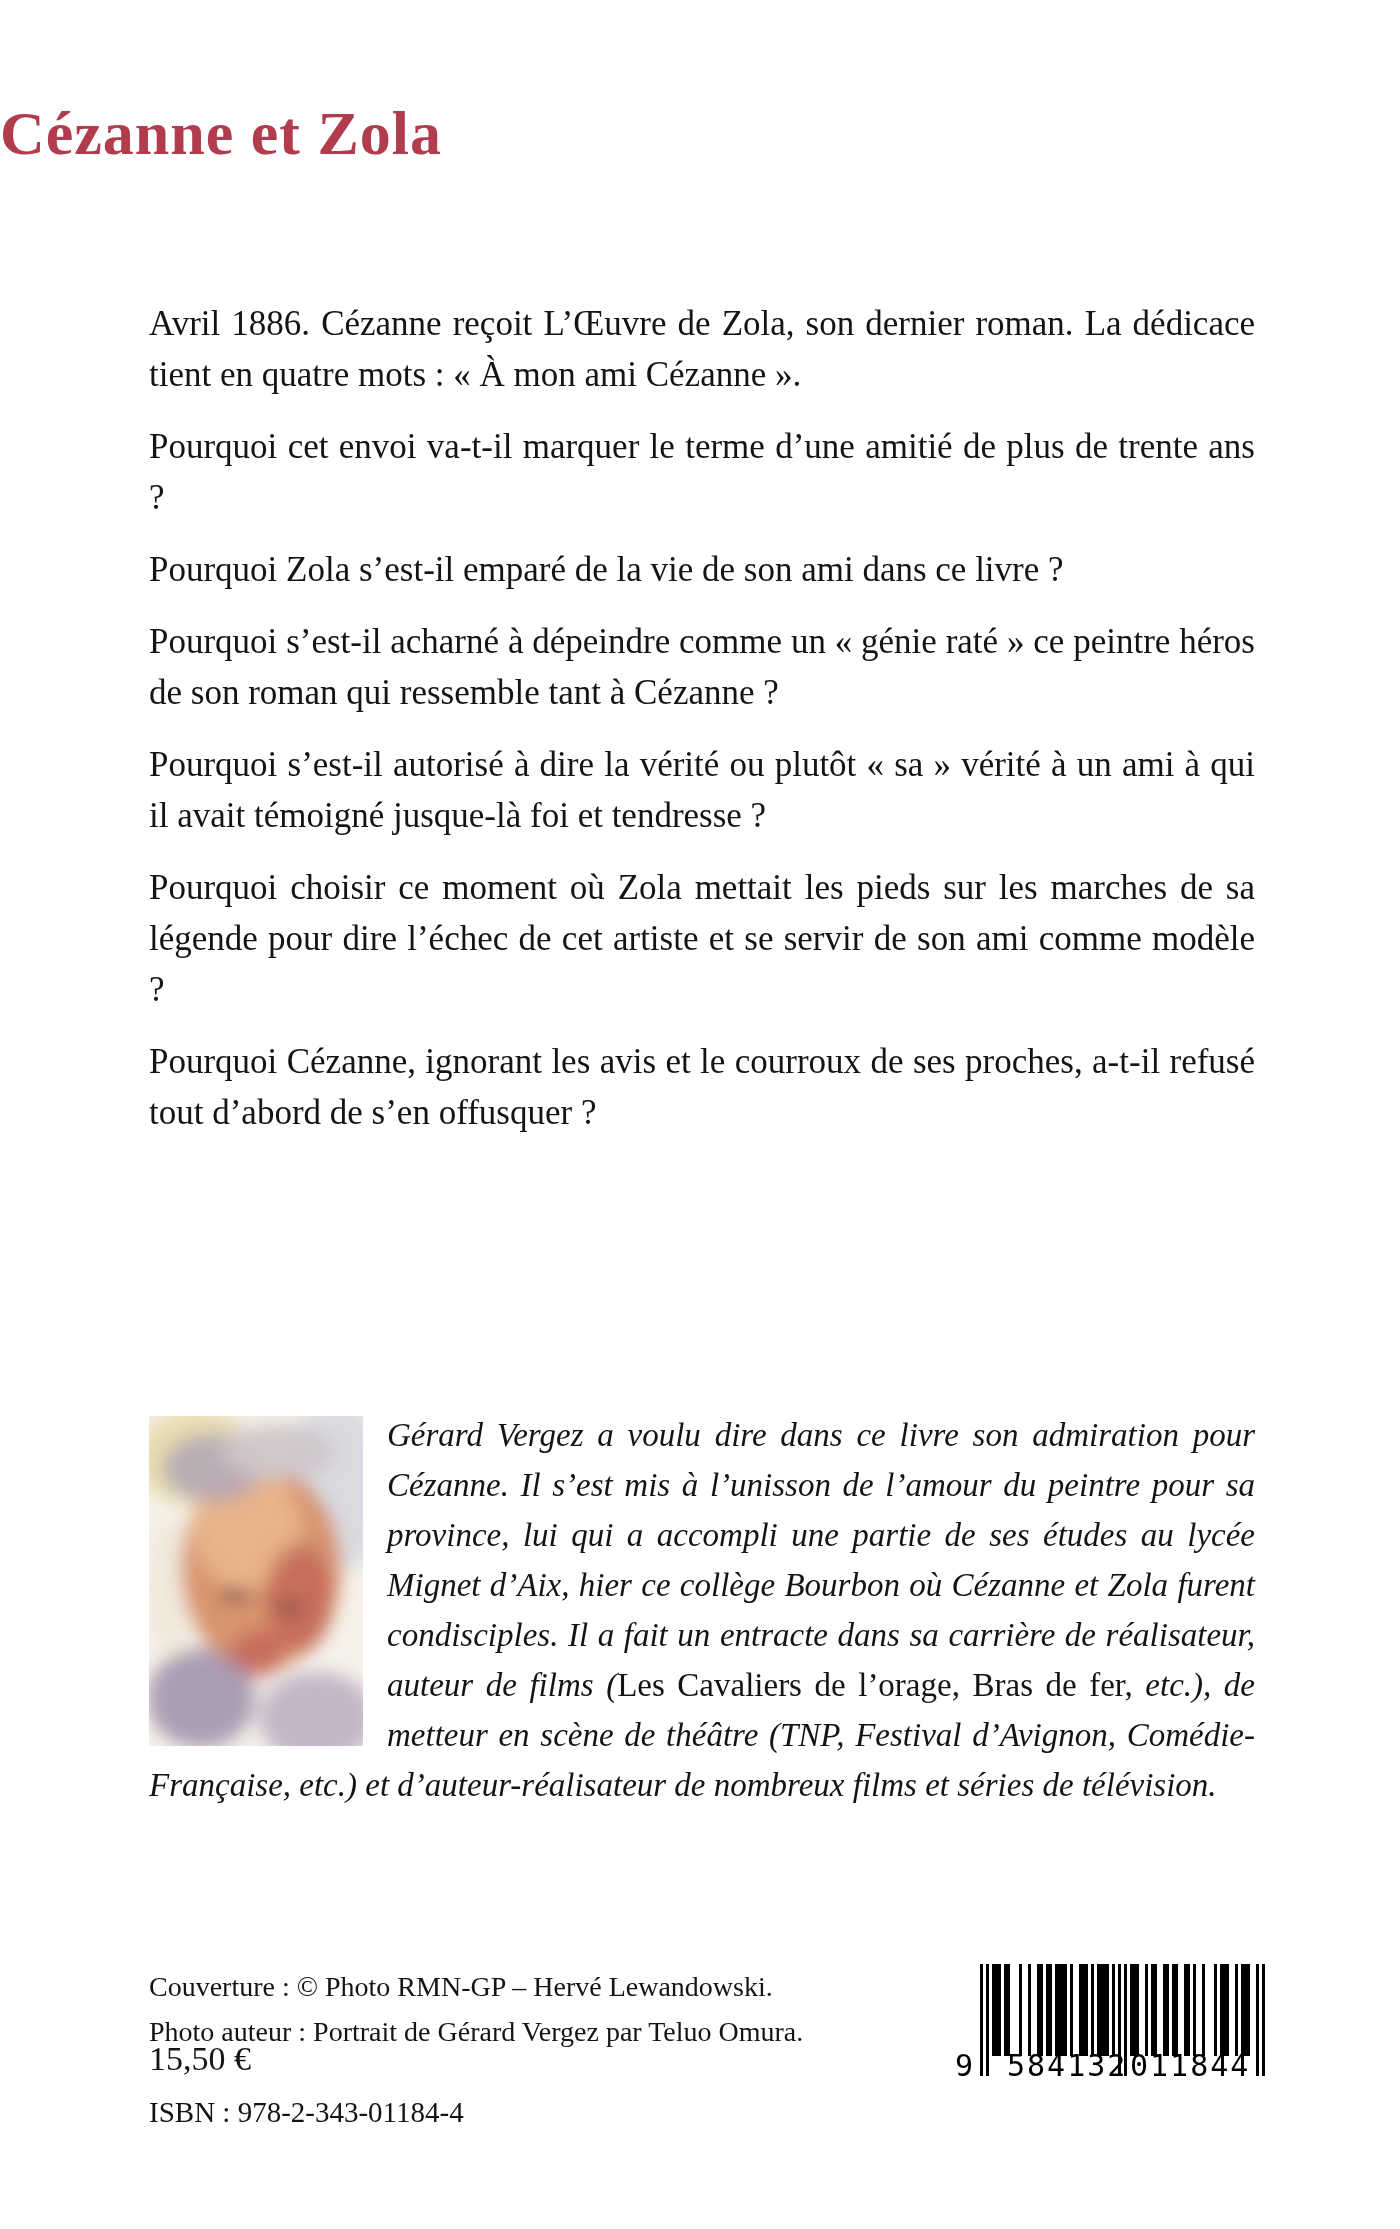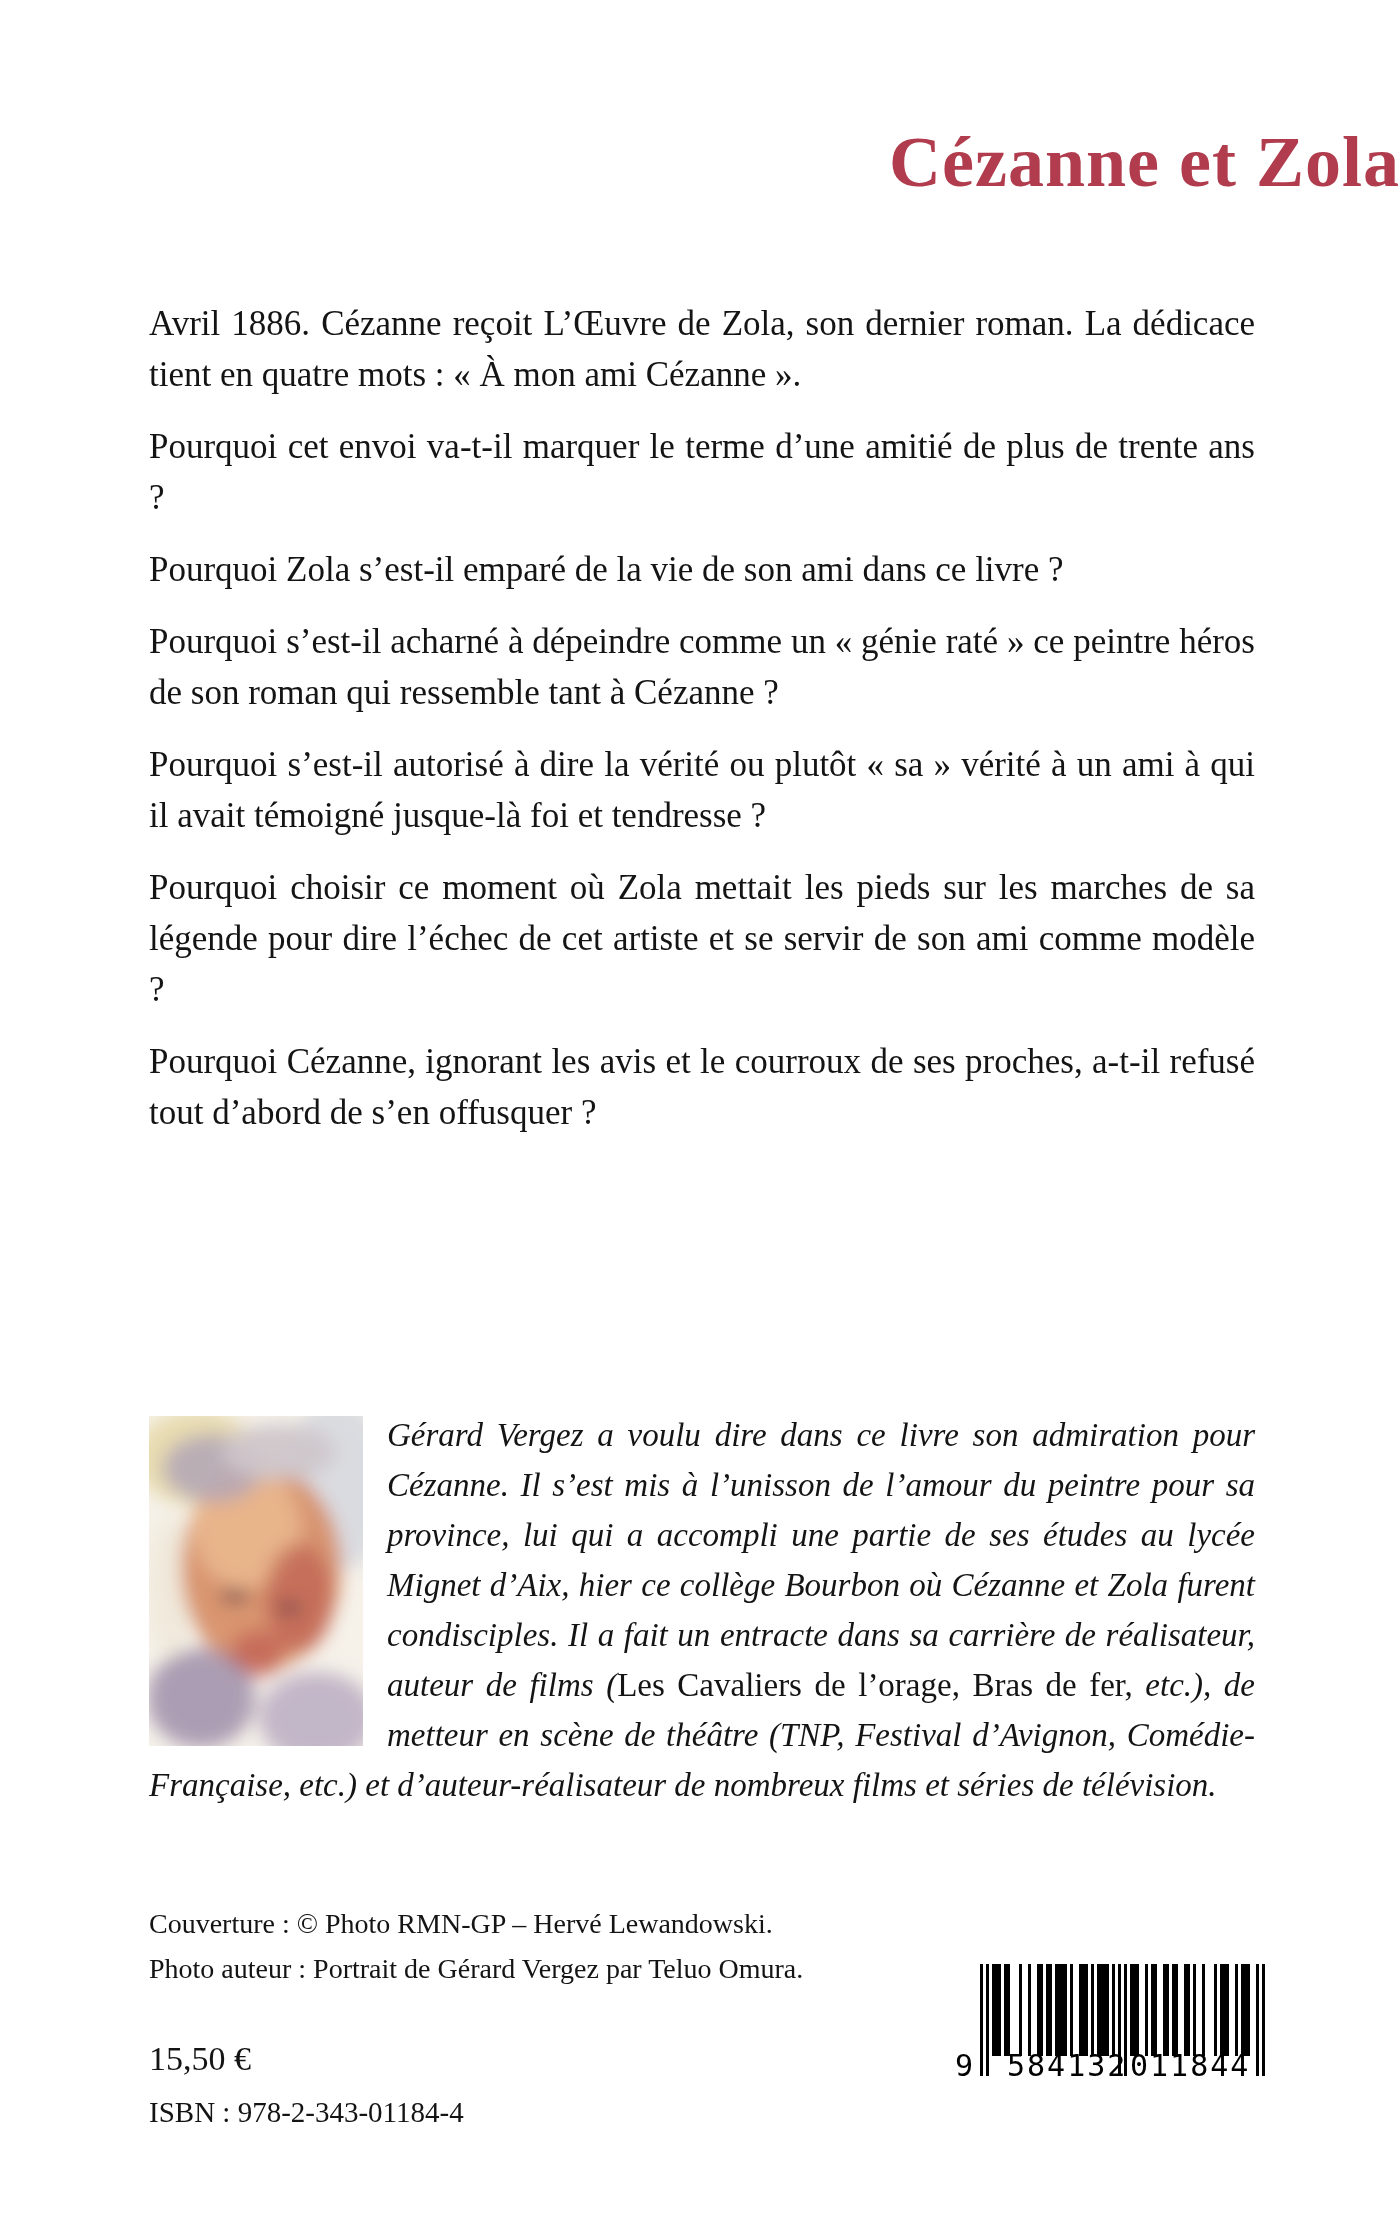--- a/index.html
+++ b/index.html
@@ -3,43 +3,43 @@
 <meta charset="utf-8">
 <style>
   * { margin:0; padding:0; box-sizing:border-box; }
   html, body { background:#ffffff; }
   .page {
     position:relative; width:1400px; height:2229px;
     background:#ffffff; margin:0 auto; overflow:hidden;
     font-family:"Liberation Serif", serif; color:#141414;
   }
   .title {
-    position:absolute; top:126px; left:0; width:100%;
-    text-align:right; font-size:72px; line-height:1;
+    position:absolute; top:102px; left:0; width:100%;
+    text-align:left; font-size:62px; line-height:1;
     font-weight:700; color:#b13c4d; letter-spacing:1px;
   }
   .synopsis {
     position:absolute; top:298px; left:149px; width:1106px;
     font-size:35px; line-height:51px; text-align:justify;
   }
   .synopsis p { margin:0 0 21px 0; }
   .bio {
     position:absolute; top:1410px; left:149px; width:1106px;
     font-size:33px; line-height:50px; text-align:justify;
   }
   .portrait {
     float:left; width:214px; height:330px;
     margin:6px 24px 10px 0;
   }
   .portrait svg { width:100%; height:100%; display:block; }
   .seg-bold-italic { font-style:italic; font-weight:400; }
   .seg-italic { font-style:italic; }
   .seg-roman { font-style:normal; }
   .credits {
-    position:absolute; top:1901px; left:149px;
+    position:absolute; top:1964px; left:149px;
     font-size:28px; line-height:45px;
   }
   .price { position:absolute; top:2040px; left:149px; font-size:34px; }
   .isbn  { position:absolute; top:2096px; left:149px; font-size:29px; }
   .barcode {
     position:absolute; top:1964px; left:952px; width:316px; height:140px;
     background:#ffffff;
   }
   .barcode svg { position:absolute; left:28px; top:0; }
   .bc-digits span {

